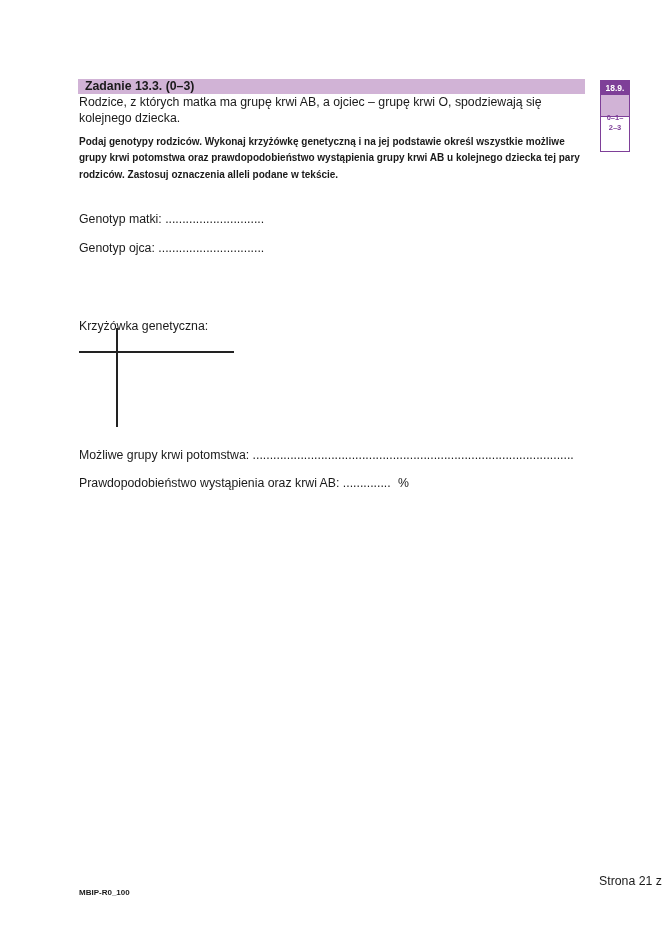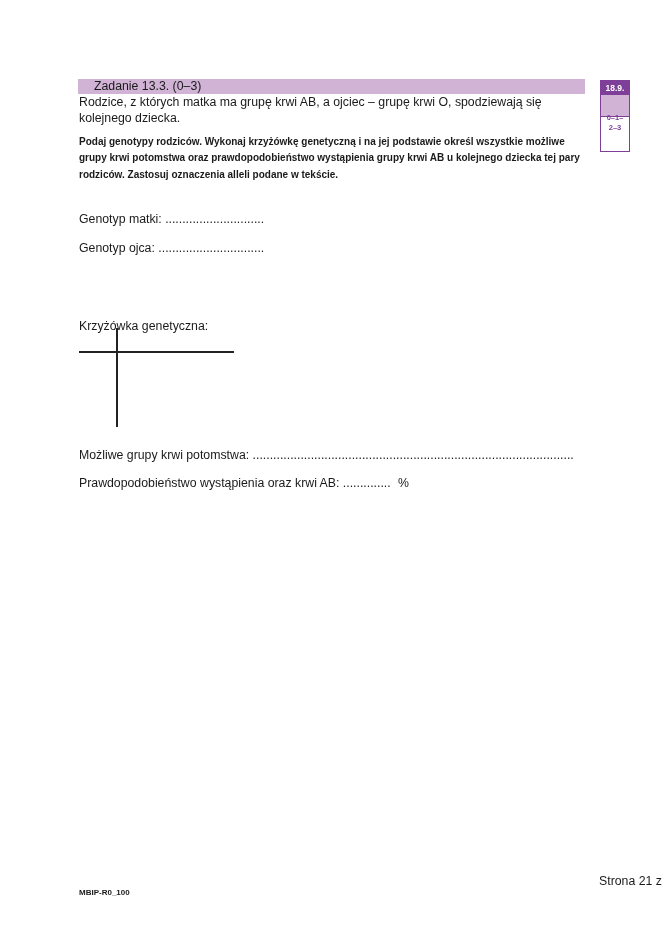--- a/index.html
+++ b/index.html
@@ -3,21 +3,21 @@
   <meta charset="utf-8">
   <style>
     html, body { margin: 0; padding: 0; background: #ffffff; }
     body {
       width: 664px; height: 939px; position: relative; overflow: hidden;
       font-family: "Liberation Sans", sans-serif; color: #1a1a1a;
     }
     .task-header {
       position: absolute; left: 78px; top: 79px; width: 507px; height: 15px;
       background: #d1b3d6;
-      font-weight: normal; font-size: 12.3px; line-height: 15px; padding-left: 16px;
+      font-weight: bold; font-size: 12.3px; line-height: 15px; padding-left: 7px;
       box-sizing: border-box;
     }
     .intro {
       position: absolute; left: 79px; top: 94px; width: 510px;
       font-size: 12.3px; line-height: 16px;
     }
     .instruction {
       position: absolute; left: 79px; top: 134px; width: 510px;
       font-size: 10px; line-height: 16.3px; font-weight: bold;
     }

